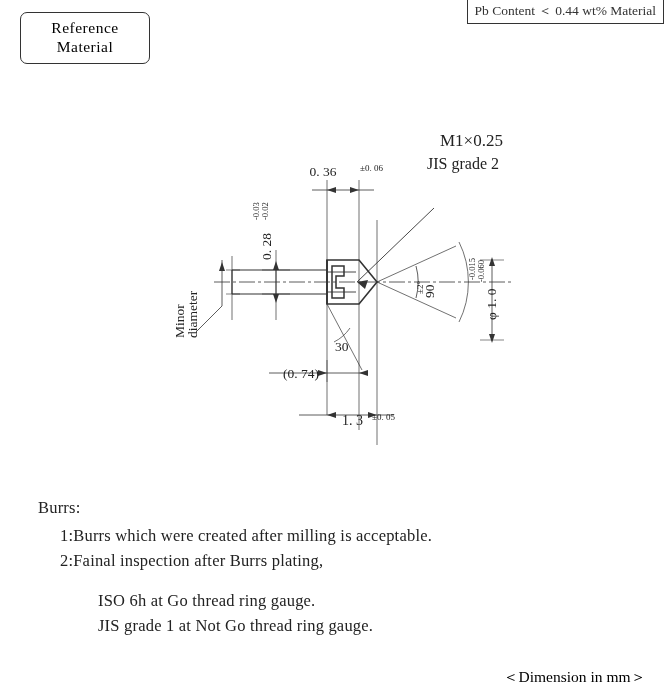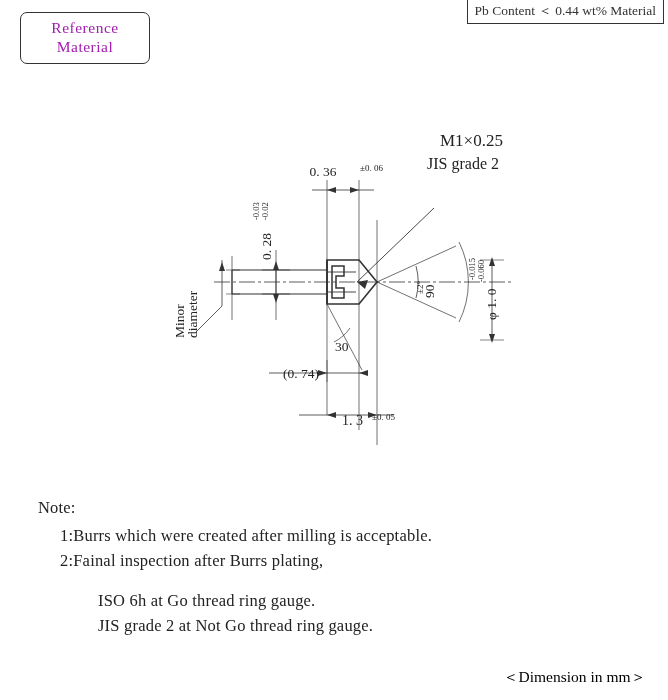--- a/index.html
+++ b/index.html
@@ -29,21 +29,21 @@
     width: 130px;
     height: 52px;
     border: 1.3px solid #333;
     border-radius: 7px;
     box-sizing: border-box;
     text-align: center;
     padding-top: 5px;
     line-height: 1.25;
     font-size: 15.5px;
     letter-spacing: 0.5px;
-    color: #a21caf;
+    color: #000000;
   }
   .pb-box {
     position: absolute;
     right: 4px;
     top: 0px;
     height: 24px;
     border: 1.1px solid #333;
     border-top: none;
     box-sizing: border-box;
     padding: 2px 7px 0 7px;
@@ -203,22 +203,22 @@
 
         <text x="239" y="308" font-size="13.5">(0. 74)</text>
 
         <text x="298" y="355" font-size="14">1. 3</text>
         <text x="328" y="350" font-size="9">±0. 05</text>
       </g>
     </svg>
   </div>
 
   <div class="notes">
-    <div class="n-head">Note:</div>
+    <div class="n-head">Burrs:</div>
     <div class="n-l1">1:Burrs which were created after milling is acceptable.</div>
     <div class="n-l2">2:Fainal inspection after Burrs plating,</div>
     <div class="n-l3">ISO 6h at Go thread ring gauge.</div>
-    <div class="n-l4">JIS grade 2 at Not Go thread ring gauge.</div>
+    <div class="n-l4">JIS grade 1 at Not Go thread ring gauge.</div>
   </div>
 
   <div class="dim-footer">＜Dimension in mm＞</div>
 
 </div>
 
 </body></html>

